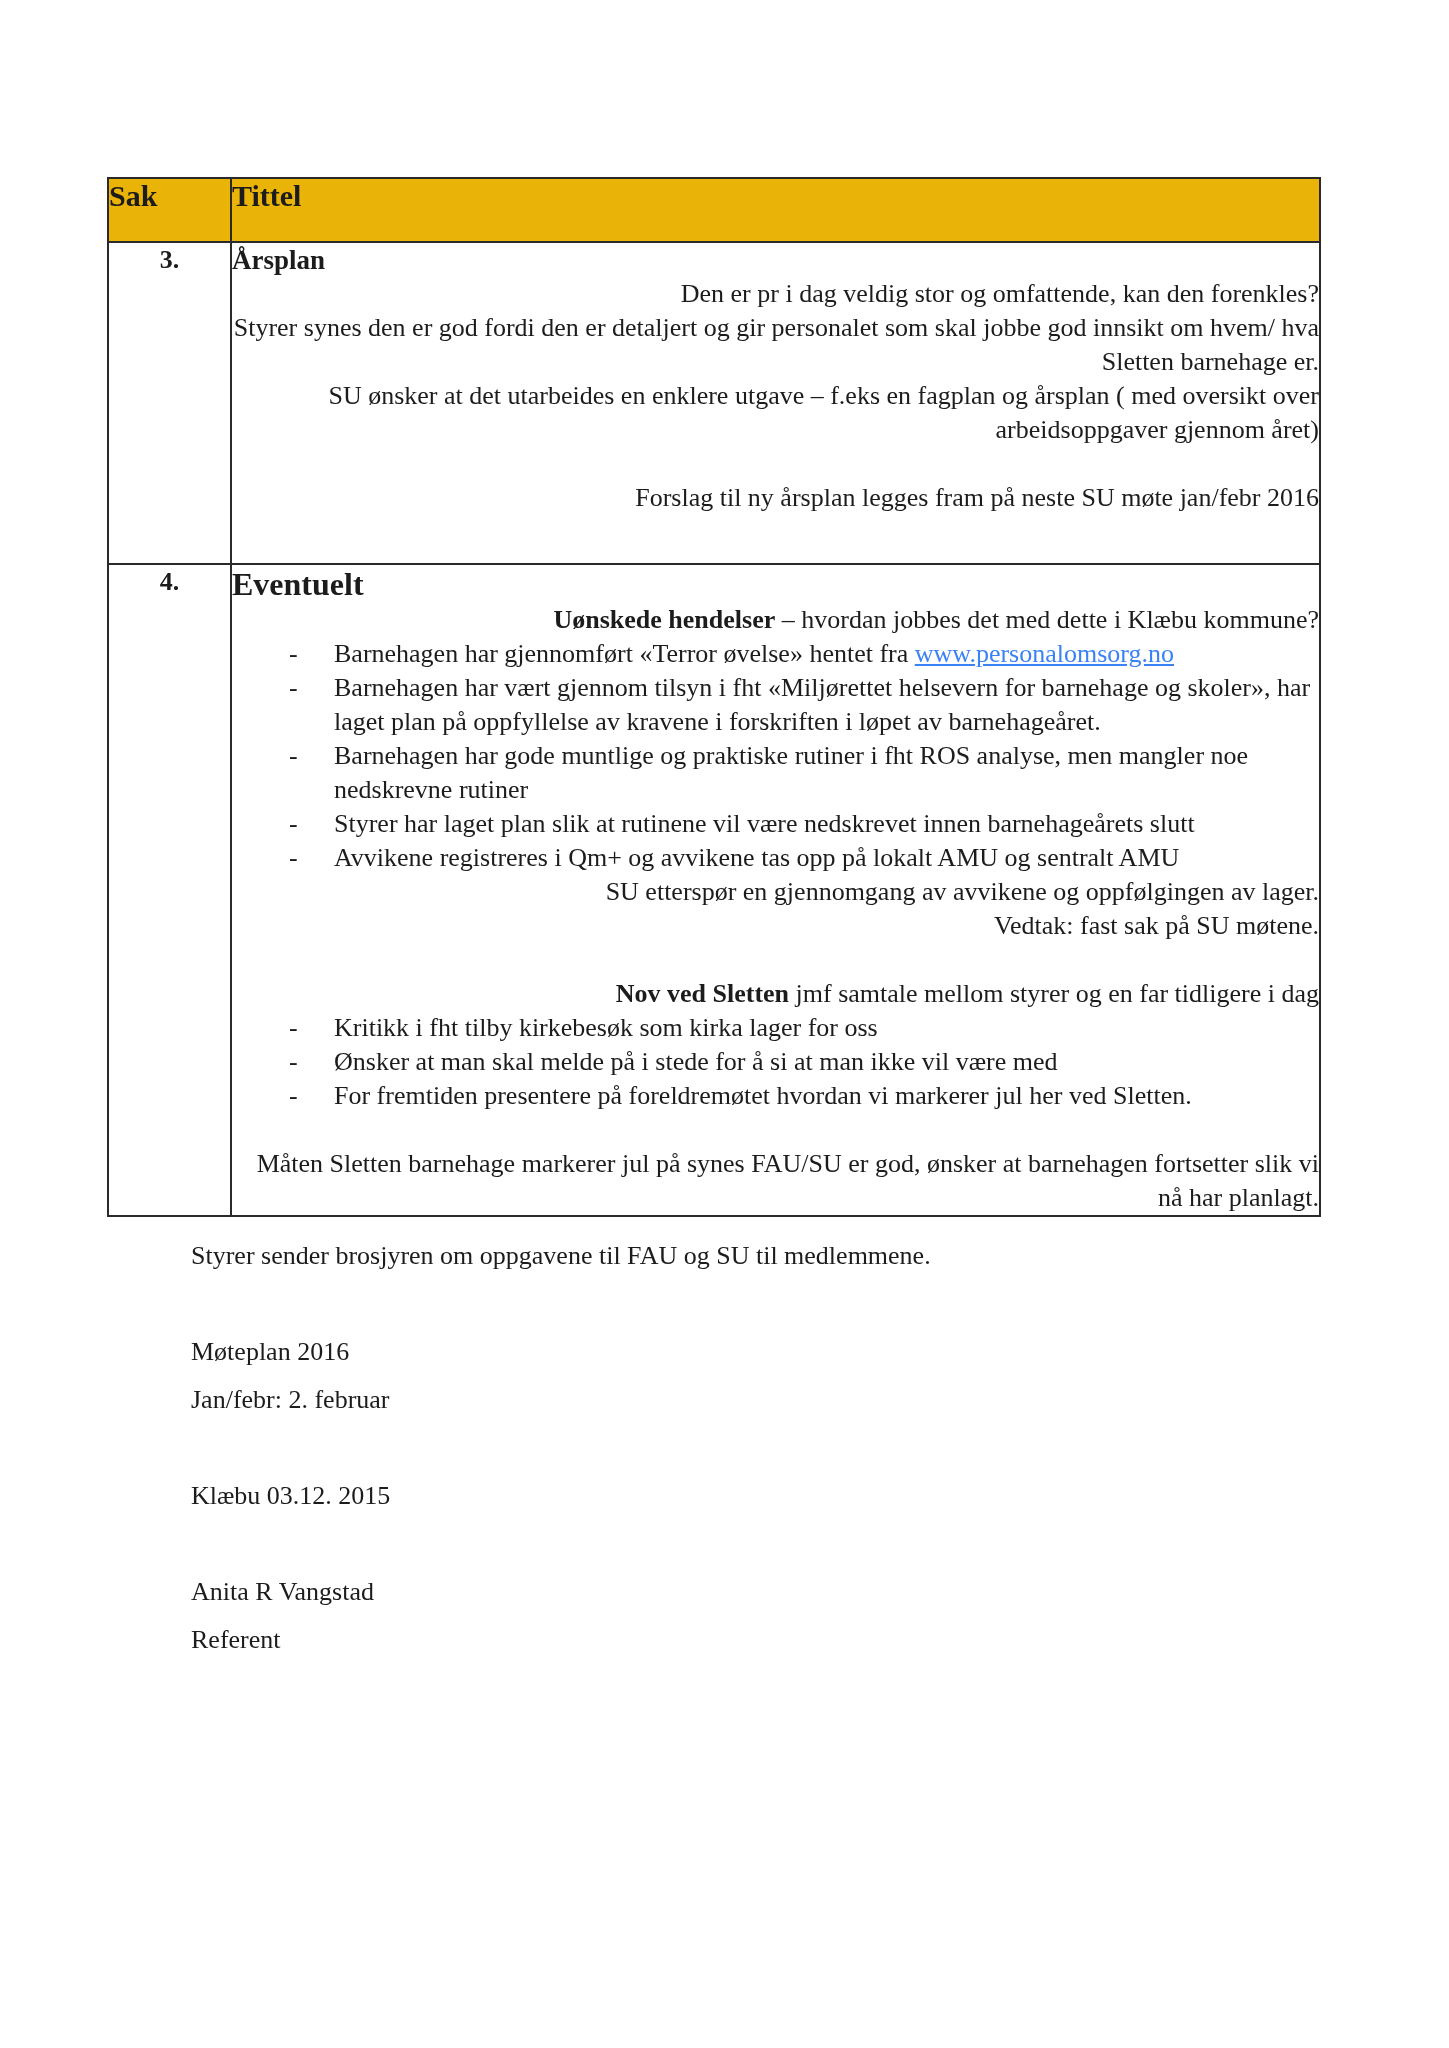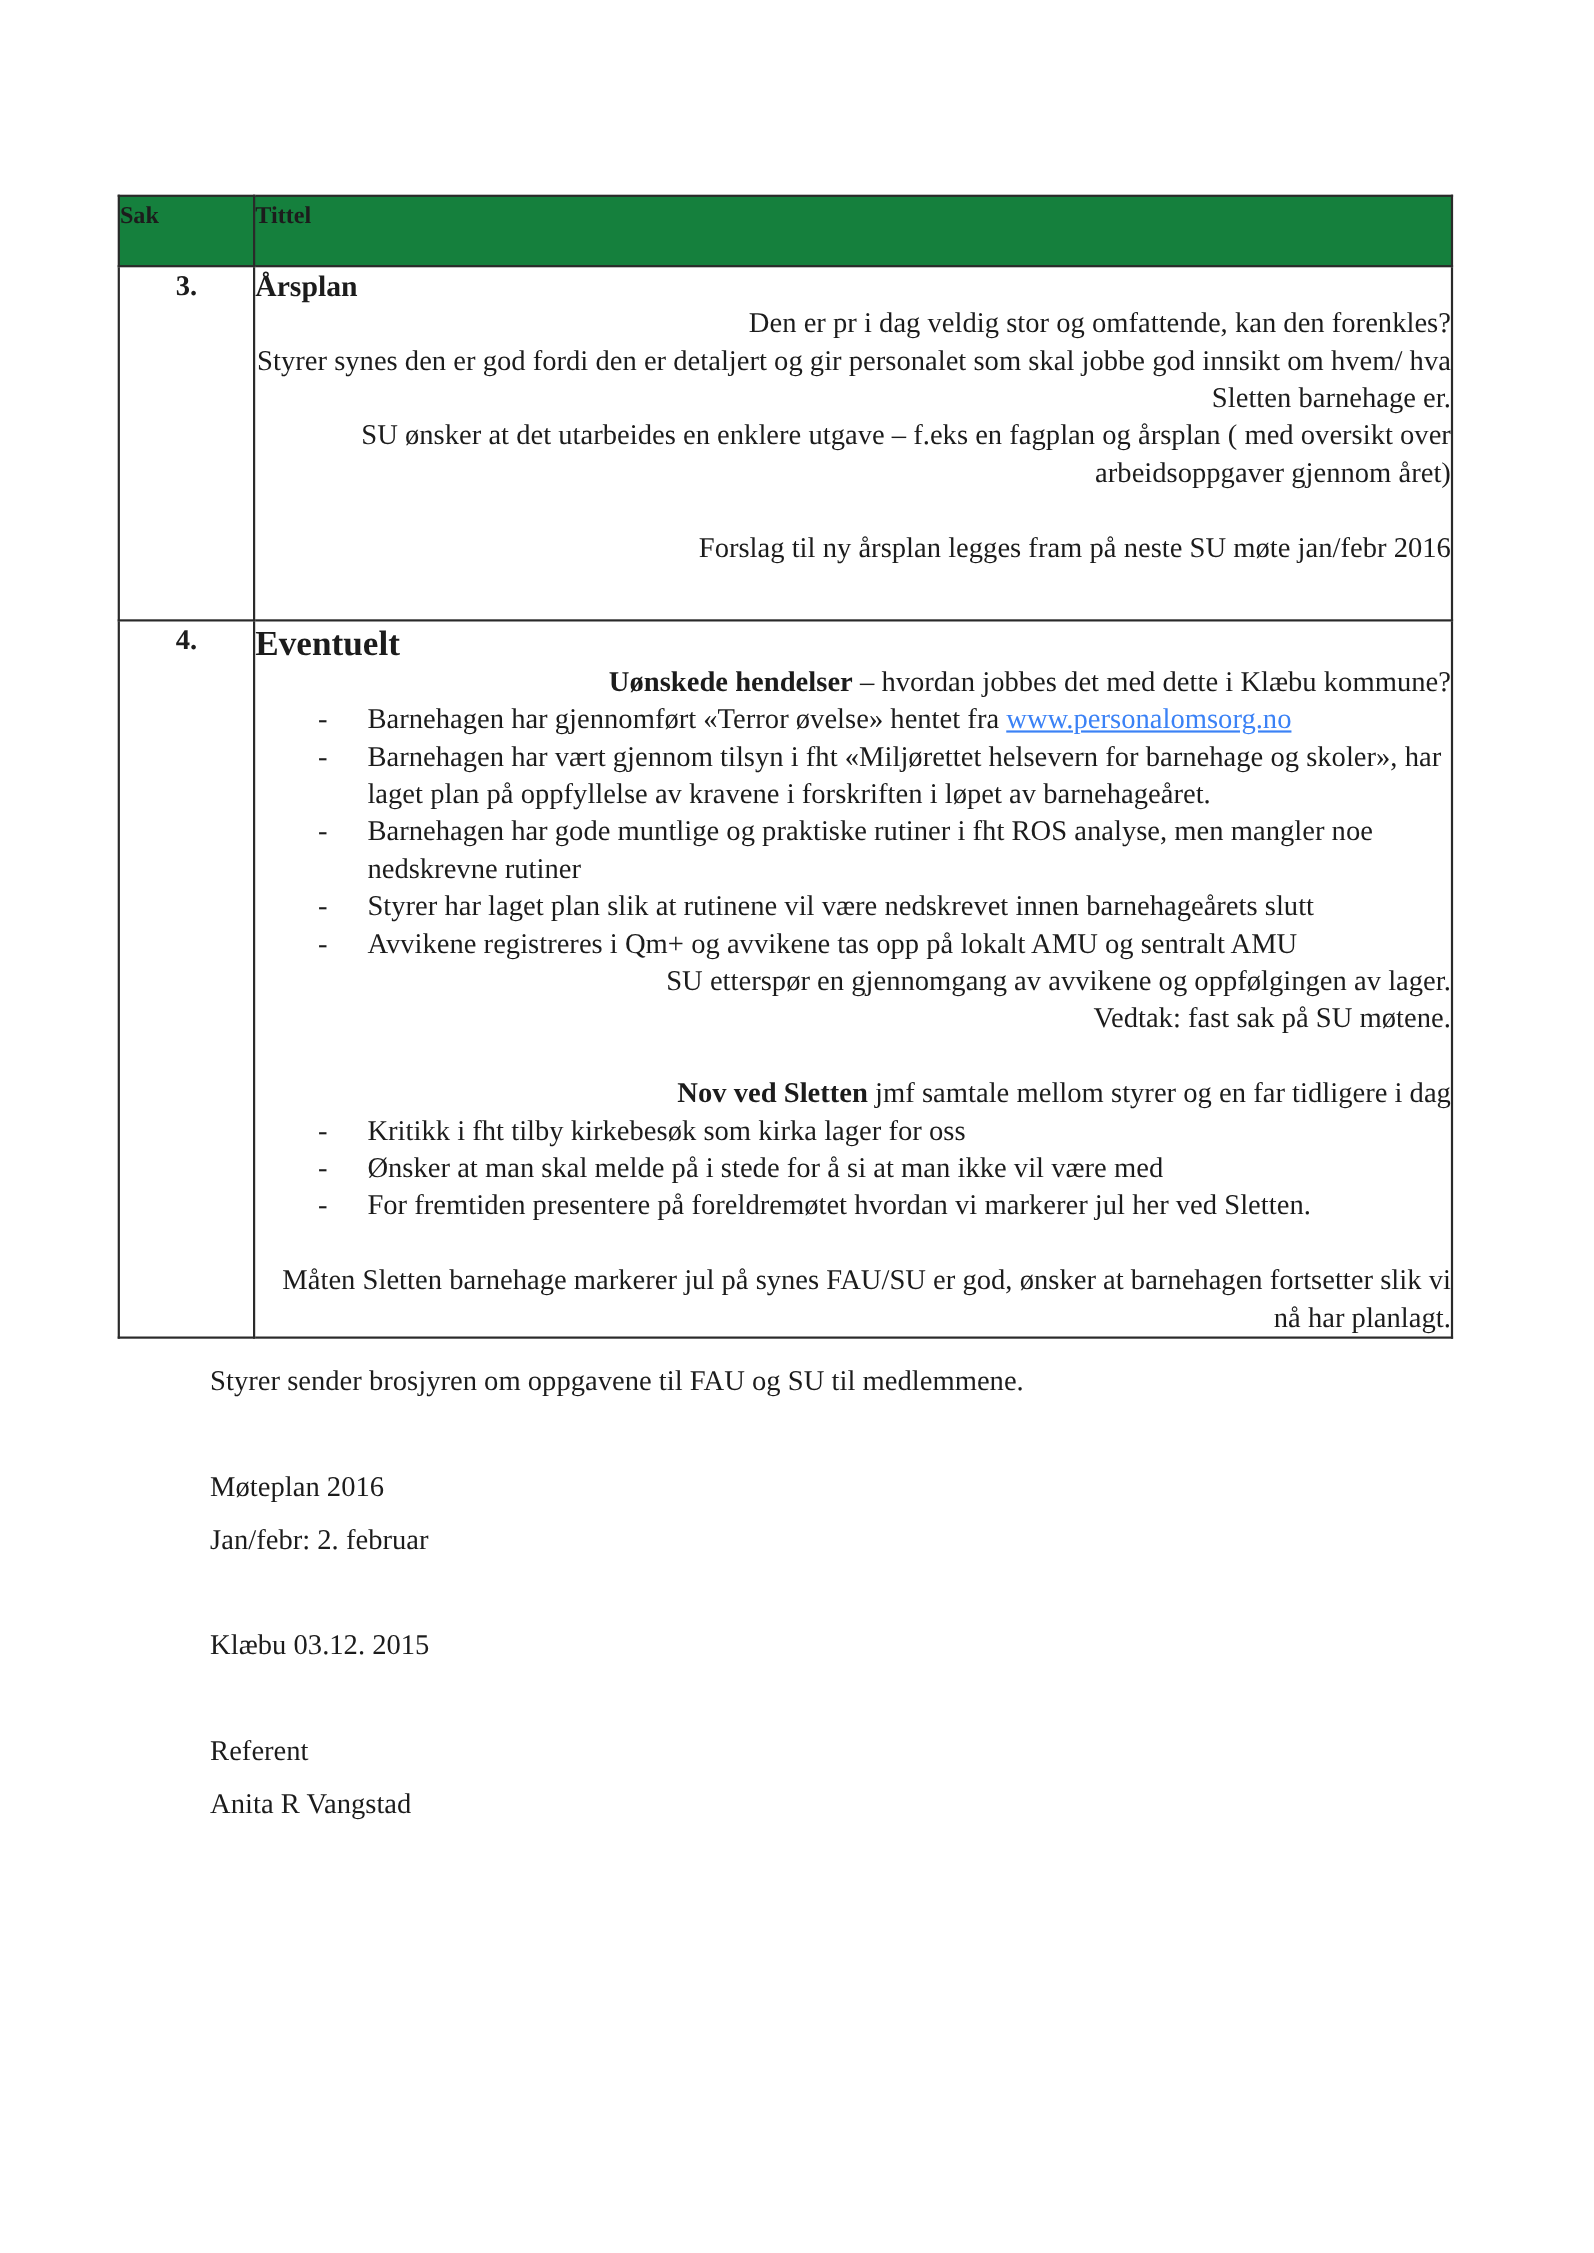--- a/index.html
+++ b/index.html
@@ -28,25 +28,25 @@
       border-collapse: collapse;
       font-size: 26px;
       line-height: 34px;
     }
     table.minutes td, table.minutes th {
       border: 2px solid #2a2a2a;
       vertical-align: top;
       padding: 0;
     }
     table.minutes th {
-      background: #15803d;
+      background: #eab308;
       height: 62px;
       text-align: left;
       font-weight: bold;
-      font-size: 22px;
+      font-size: 30px;
     }
     .col-sak { width: 121px; }
     th.col-sak { text-align: center; padding-top: 6px; }
     th.col-tittel { padding-left: 12px; padding-top: 6px; }
     td.sak-num {
       text-align: center;
       font-weight: bold;
       font-size: 26px;
       padding-top: 6px;
     }
@@ -158,17 +158,17 @@
   </table>
 
   <div class="after">
     <p>Styrer sender brosjyren om oppgavene til FAU og SU til medlemmene.</p>
     <div class="gap"></div>
     <p>Møteplan 2016</p>
     <p>Jan/febr: 2. februar</p>
     <div class="gap"></div>
     <p>Klæbu 03.12. 2015</p>
     <div class="gap"></div>
+    <p>Anita R Vangstad</p>
     <p>Referent</p>
-    <p>Anita R Vangstad</p>
   </div>
 
 </div>
 
 </body></html>

